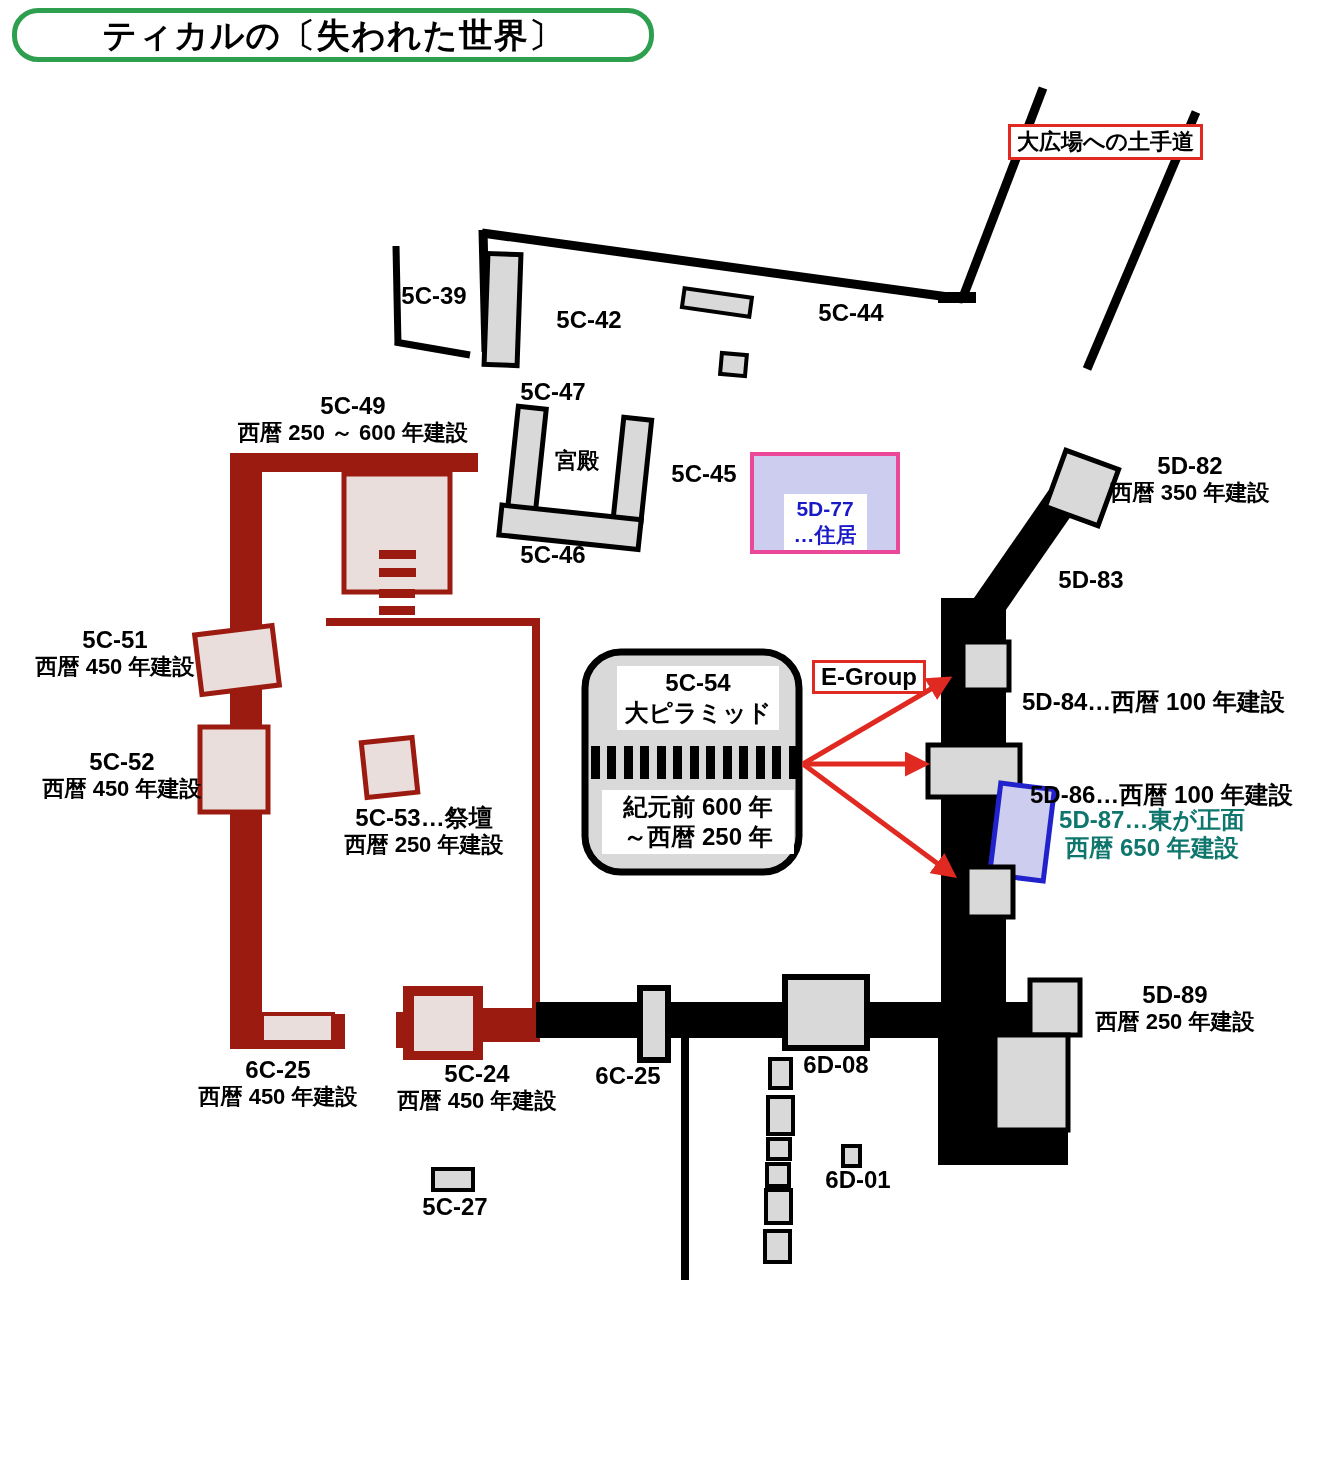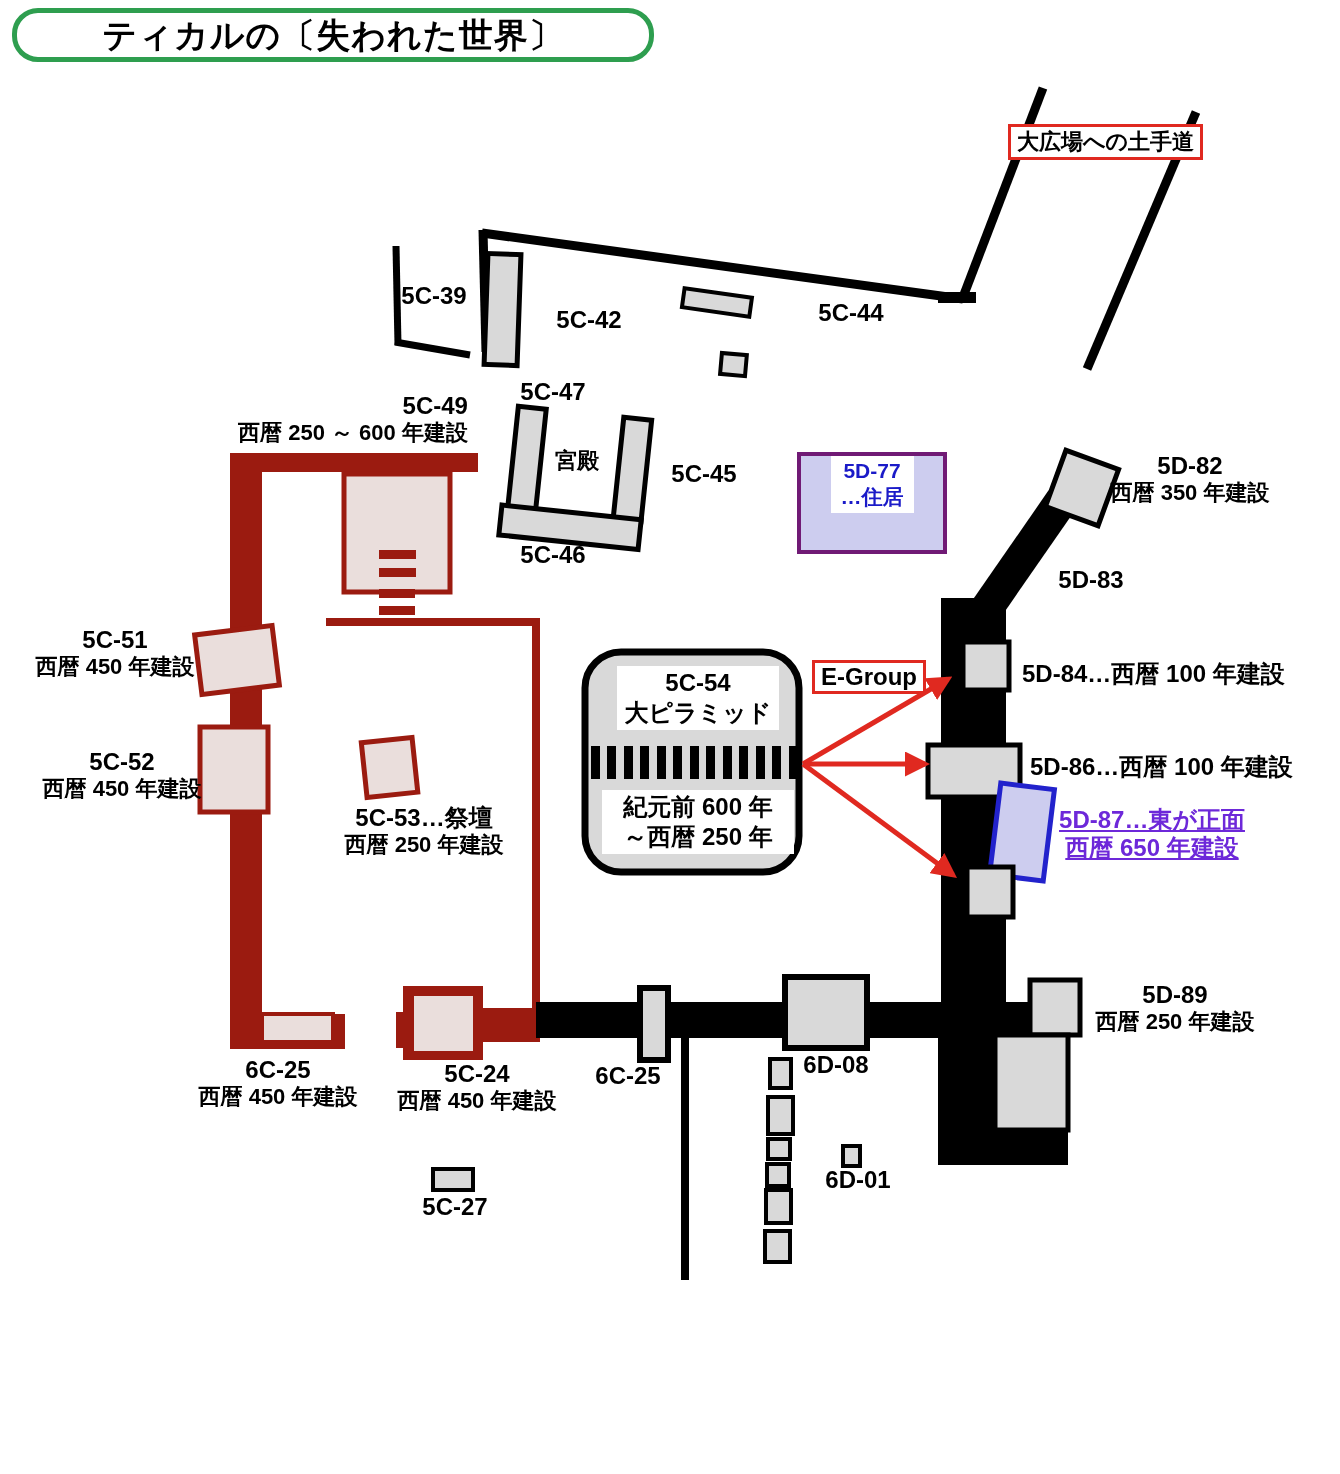--- a/index.html
+++ b/index.html
@@ -1,35 +1,35 @@
 <!DOCTYPE html>
 <html><head>
 <meta charset="utf-8">
 <style>
   html,body{margin:0;padding:0;background:#fff;}
   .canvas{position:relative;width:1340px;height:1280px;background:#ffffff;overflow:hidden;
           font-family:"Liberation Sans",sans-serif;font-weight:bold;}
   svg.layer{position:absolute;left:0;top:0;}
   .lbl{position:absolute;transform:translateX(-50%);white-space:nowrap;text-align:center;
        color:#000;font-size:24px;line-height:1.18;}
-  .lbl-l{position:absolute;white-space:nowrap;color:#000;font-size:24px;}
+  .lbl-l{position:absolute;white-space:nowrap;color:#000;font-size:24px;margin-top:28px;}
   .sub{font-size:22px;}
   .title-box{position:absolute;left:12px;top:8px;width:632px;height:44px;line-height:44px;
        border:5px solid #2E9E4F;border-radius:26px;text-align:center;font-size:34px;color:#000;
        letter-spacing:1px;background:#fff;}
   .legend-box{position:absolute;left:15px;top:64px;width:516px;border:2px solid #000;
        padding:3px 6px;font-size:21px;line-height:1.5;background:#fff;}
   .legend-brown{color:#A01D15;}
   .redbox{position:absolute;border:3px solid #E02920;padding:0 6px;font-size:22px;color:#000;
        background:#fff;white-space:nowrap;}
-  .d77-box{position:absolute;left:797px;top:452px;width:142px;height:94px;background:#CDCDEF;
-       border:4px solid #701a75;display:flex;align-items:flex-start;justify-content:center;}
+  .d77-box{position:absolute;left:750px;top:452px;width:142px;height:94px;background:#CDCDEF;
+       border:4px solid #ec4899;display:flex;align-items:flex-end;justify-content:center;}
   .d77-inner{background:#fff;padding:2px 10px;color:#1A1AC8;font-size:21px;text-align:center;line-height:1.25;}
   .pyr-lbl{position:absolute;background:#fff;text-align:center;font-size:24px;line-height:1.25;padding:2px 6px;}
-  .blue-lbl{color:#6d28d9;text-decoration:underline;}
+  .blue-lbl{color:#0f766e;}
   .scale-box{position:absolute;left:382px;top:1404px;width:92px;height:26px;border:3px solid #000;
        text-align:center;font-size:22px;line-height:26px;background:#fff;}
 </style>
 </head>
 <body>
 
 <div class="canvas">
 
   <svg class="layer" width="1340" height="1474" viewBox="0 0 1340 1474">
     <defs>
@@ -160,21 +160,21 @@
   </div>
 
   <div class="lbl" style="left:434px;top:282px;">5C-39</div>
   <div class="lbl" style="left:589px;top:306px;">5C-42</div>
   <div class="lbl" style="left:851px;top:299px;">5C-44</div>
   <div class="lbl" style="left:553px;top:378px;">5C-47</div>
   <div class="lbl sub" style="left:577px;top:448px;">宮殿</div>
   <div class="lbl" style="left:704px;top:460px;">5C-45</div>
   <div class="lbl" style="left:553px;top:541px;">5C-46</div>
 
-  <div class="lbl" style="left:353px;top:392px;text-align:right;">
+  <div class="lbl" style="left:353px;top:392px;">
     <div>5C-49</div>
     <div class="sub">西暦 250 ～ 600 年建設</div>
   </div>
   <div class="lbl" style="left:115px;top:626px;">
     <div>5C-51</div>
     <div class="sub">西暦 450 年建設</div>
   </div>
   <div class="lbl" style="left:122px;top:748px;">
     <div>5C-52</div>
     <div class="sub">西暦 450 年建設</div>

